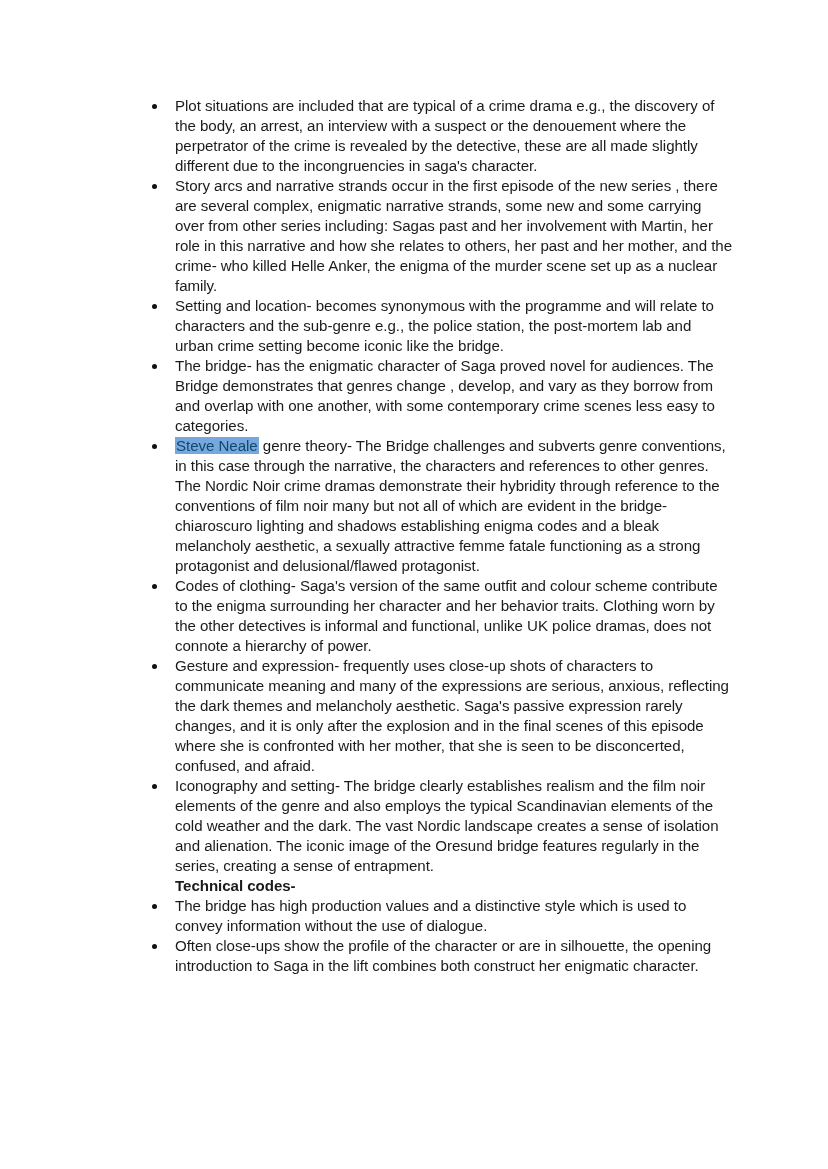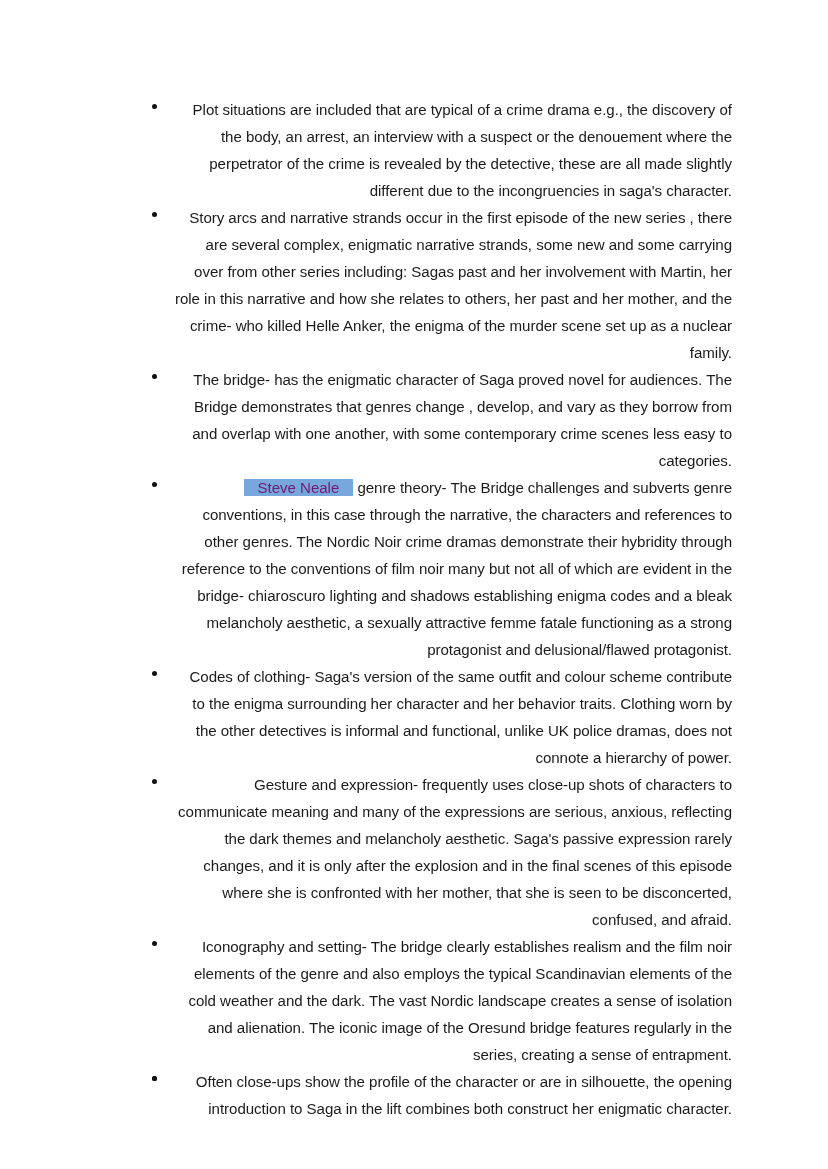--- a/index.html
+++ b/index.html
@@ -29,23 +29,23 @@
   ul.bullets {
     list-style: none;
     margin: 0;
     padding: 0;
   }
   ul.bullets > li {
     position: relative;
     padding-left: 23px;
     margin: 0 0 0 0;
     font-size: 15.1px;
-    line-height: 27px;
+    line-height: 20px;
     color: #1b1b1b;
-    text-align: right;
+    text-align: left;
     letter-spacing: -0.05px;
   }
   ul.bullets > li .bullet-dot {
     position: absolute;
     left: 0px;
     top: 7.5px;
     width: 5px;
     height: 5px;
     border-radius: 50%;
     background: #111111;
@@ -53,36 +53,38 @@
   .section-heading {
     font-size: 15.1px;
     line-height: 20.35px;
     font-weight: bold;
     color: #111111;
     padding-left: 23px;
     letter-spacing: -0.05px;
   }
   .hl {
     background: #78a7dd;
-    color: #701a75;
-    padding: 0 14px;
+    color: #0c4a6e;
+    padding: 0 1px;
     box-decoration-break: clone;
     -webkit-box-decoration-break: clone;
   }
 </style>
 </head>
 <body>
 
 <div class="page">
   <div class="content">
     <ul class="bullets" id="blocks-root">
         <li><span class="bullet-dot"></span><span>Plot situations are included that are typical of a crime drama e.g., the discovery of the body, an arrest, an interview with a suspect or the denouement where the perpetrator of the crime is revealed by the detective, these are all made slightly different due to the incongruencies in saga's character.</span></li>
         <li><span class="bullet-dot"></span><span>Story arcs and narrative strands occur in the first episode of the new series , there are several complex, enigmatic narrative strands, some new and some carrying over from other series including: Sagas past and her involvement with Martin, her role in this narrative and how she relates to others, her past and her mother, and the crime- who killed Helle Anker, the enigma of the murder scene set up as a nuclear family.</span></li>
+        <li><span class="bullet-dot"></span><span>Setting and location- becomes synonymous with the programme and will relate to characters and the sub-genre e.g., the police station, the post-mortem lab and urban crime setting become iconic like the bridge.</span></li>
         <li><span class="bullet-dot"></span><span>The bridge- has the enigmatic character of Saga proved novel for audiences. The Bridge demonstrates that genres change , develop, and vary as they borrow from and overlap with one another, with some contemporary crime scenes less easy to categories.</span></li>
         <li><span class="bullet-dot"></span><span class="hl">Steve Neale</span><span> genre theory- The Bridge challenges and subverts genre conventions, in this case through the narrative, the characters and references to other genres. The Nordic Noir crime dramas demonstrate their hybridity through reference to the conventions of film noir many but not all of which are evident in the bridge- chiaroscuro lighting and shadows establishing enigma codes and a bleak melancholy aesthetic, a sexually attractive femme fatale functioning as a strong protagonist and delusional/flawed protagonist.</span></li>
         <li><span class="bullet-dot"></span><span>Codes of clothing- Saga's version of the same outfit and colour scheme contribute to the enigma surrounding her character and her behavior traits. Clothing worn by the other detectives is informal and functional, unlike UK police dramas, does not connote a hierarchy of power.</span></li>
         <li><span class="bullet-dot"></span><span>Gesture and expression- frequently uses close-up shots of characters to communicate meaning and many of the expressions are serious, anxious, reflecting the dark themes and melancholy aesthetic. Saga's passive expression rarely changes, and it is only after the explosion and in the final scenes of this episode where she is confronted with her mother, that she is seen to be disconcerted, confused, and afraid.</span></li>
         <li><span class="bullet-dot"></span><span>Iconography and setting- The bridge clearly establishes realism and the film noir elements of the genre and also employs the typical Scandinavian elements of the cold weather and the dark. The vast Nordic landscape creates a sense of isolation and alienation. The iconic image of the Oresund bridge features regularly in the series, creating a sense of entrapment.</span></li>
-        <li><span class="bullet-dot"></span></li>
+        <li class="section-heading">Technical codes-</li>
+        <li><span class="bullet-dot"></span><span>The bridge has high production values and a distinctive style which is used to convey information without the use of dialogue.</span></li>
         <li><span class="bullet-dot"></span><span>Often close-ups show the profile of the character or are in silhouette, the opening introduction to Saga in the lift combines both construct her enigmatic character.</span></li>
       </ul>
   </div>
 </div>
 
 </body></html>

